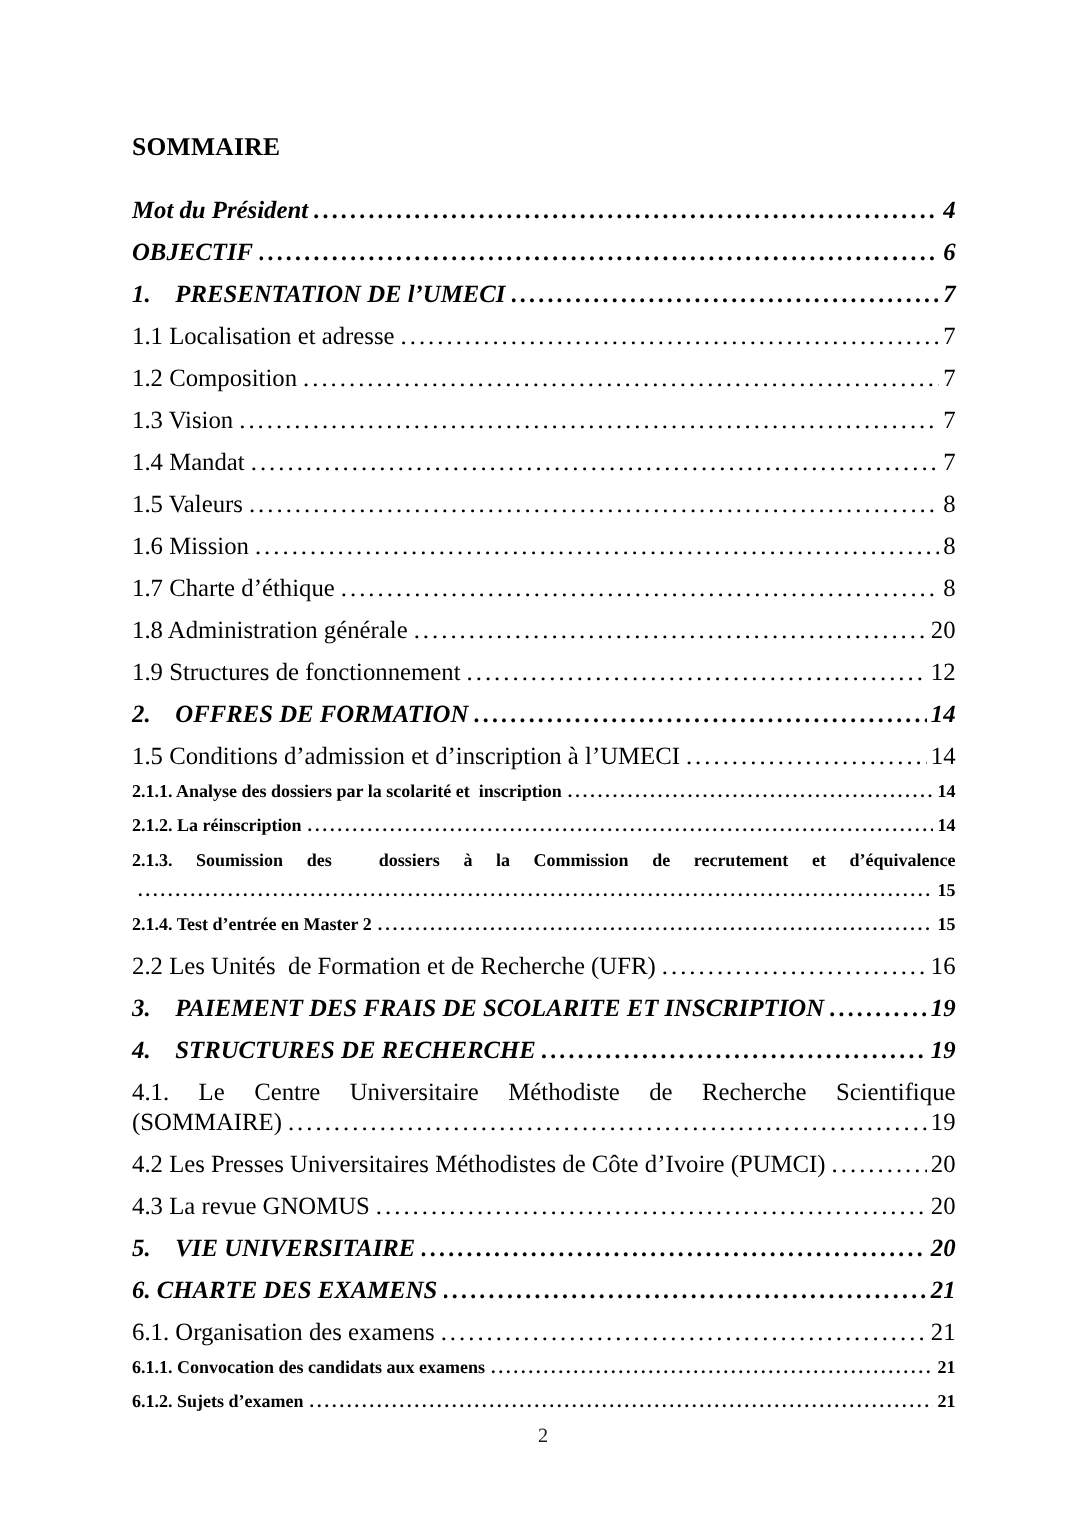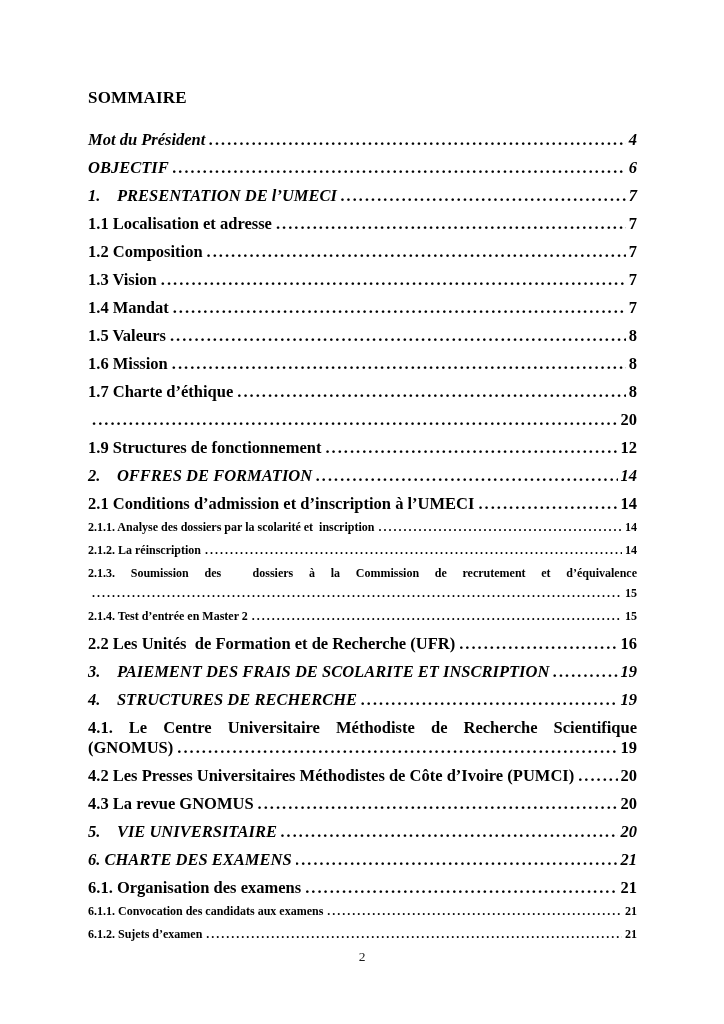--- a/index.html
+++ b/index.html
@@ -20,21 +20,21 @@
   }
   .toc-title {
     font-weight: bold;
     font-size: 17px;
     line-height: 20px;
     margin-bottom: 22px;
     letter-spacing: 0.2px;
   }
   .entry { font-size: 16.5px; line-height: 20px; }
   .entry.section { font-weight: bold; font-style: italic; margin-top: 8px; }
-  .entry.sub     { font-weight: bold; margin-top: 8px; }
+  .entry.sub     { font-weight: normal; margin-top: 8px; }
   .entry.subsub  { font-weight: bold; font-size: 12px; margin-top: 3px; }
   .row { display: flex; align-items: flex-end; }
   .t  { flex: 0 1 auto; white-space: nowrap; }
   .leader {
     flex: 1 1 auto;
     min-width: 0;
     overflow: hidden;
     white-space: nowrap;
     letter-spacing: 2px;
     margin-left: 4px;
@@ -126,41 +126,42 @@
         </div>
         <div class="entry sub">
           <div class="row">
             <span class="t">1.7 Charte d’éthique</span>
             <span class="leader">............................................................................................................................................................................................................................................................................................................</span>
             <span class="pg">8</span>
           </div>
         </div>
         <div class="entry sub">
           <div class="row">
+            <span class="t">1.8 Administration générale</span>
             <span class="leader">............................................................................................................................................................................................................................................................................................................</span>
             <span class="pg">20</span>
           </div>
         </div>
         <div class="entry sub">
           <div class="row">
             <span class="t">1.9 Structures de fonctionnement</span>
             <span class="leader">............................................................................................................................................................................................................................................................................................................</span>
             <span class="pg">12</span>
           </div>
         </div>
         <div class="entry section">
           <div class="row">
             <span class="t">2.&nbsp;&nbsp;&nbsp;&nbsp;OFFRES DE FORMATION</span>
             <span class="leader">............................................................................................................................................................................................................................................................................................................</span>
             <span class="pg">14</span>
           </div>
         </div>
         <div class="entry sub">
           <div class="row">
-            <span class="t">2.1 Conditions d’admission et d’inscription à l’UMECI</span>
+            <span class="t">1.5 Conditions d’admission et d’inscription à l’UMECI</span>
             <span class="leader">............................................................................................................................................................................................................................................................................................................</span>
             <span class="pg">14</span>
           </div>
         </div>
         <div class="entry subsub">
           <div class="row">
             <span class="t">2.1.1. Analyse des dossiers par la scolarité et&nbsp; inscription</span>
             <span class="leader">............................................................................................................................................................................................................................................................................................................</span>
             <span class="pg">14</span>
           </div>
@@ -203,21 +204,21 @@
         <div class="entry section">
           <div class="row">
             <span class="t">4.&nbsp;&nbsp;&nbsp;&nbsp;STRUCTURES DE RECHERCHE</span>
             <span class="leader">............................................................................................................................................................................................................................................................................................................</span>
             <span class="pg">19</span>
           </div>
         </div>
         <div class="entry sub">
           <div class="just">4.1. Le Centre Universitaire Méthodiste de Recherche Scientifique</div>
           <div class="row">
-            <span class="t">(GNOMUS)</span>
+            <span class="t">(SOMMAIRE)</span>
             <span class="leader">............................................................................................................................................................................................................................................................................................................</span>
             <span class="pg">19</span>
           </div>
         </div>
         <div class="entry sub">
           <div class="row">
             <span class="t">4.2 Les Presses Universitaires Méthodistes de Côte d’Ivoire (PUMCI)</span>
             <span class="leader">............................................................................................................................................................................................................................................................................................................</span>
             <span class="pg">20</span>
           </div>

